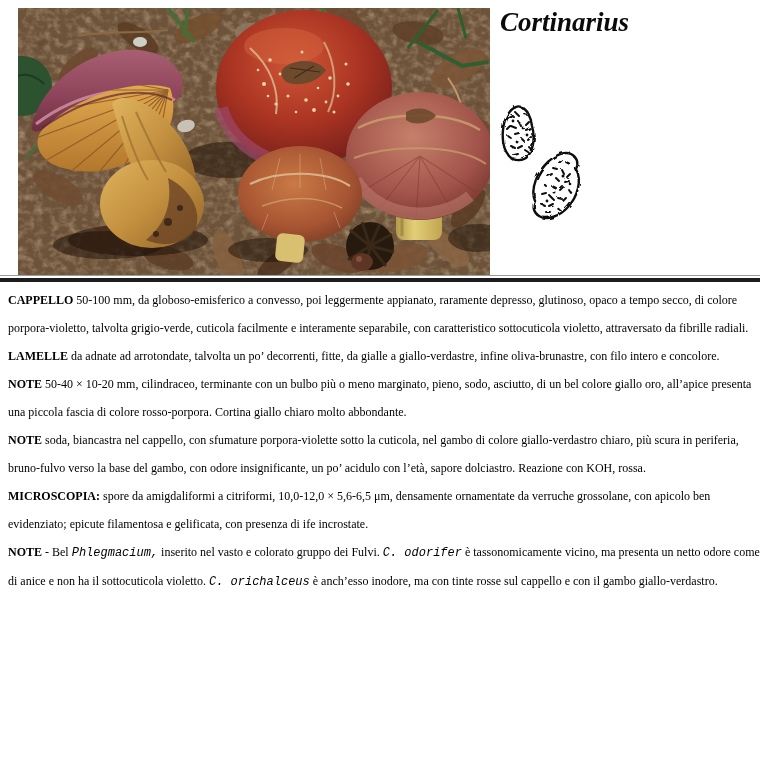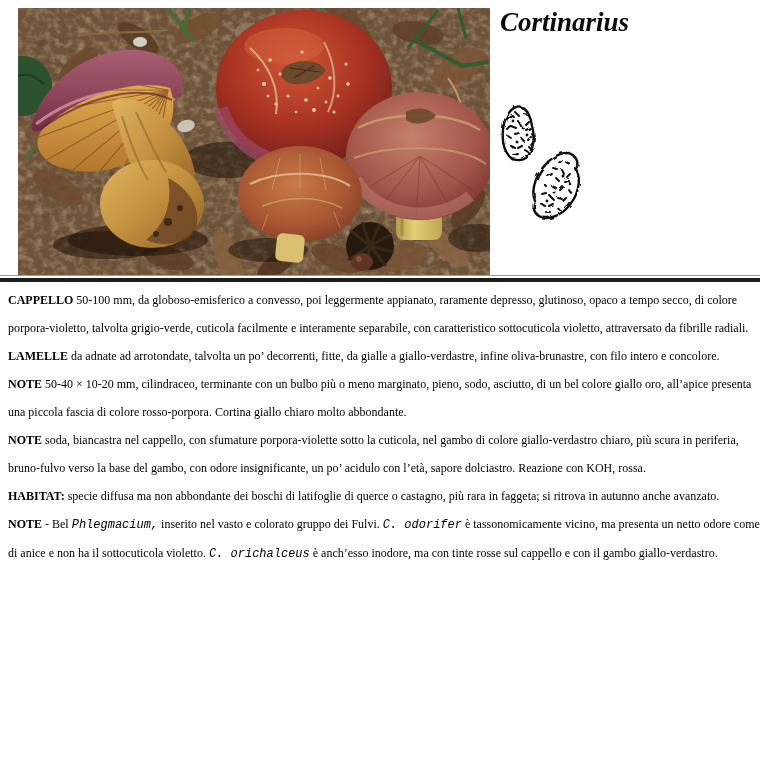--- a/index.html
+++ b/index.html
@@ -245,17 +245,17 @@
 
   <div class="divider">
     <div class="divider-dark"></div>
   </div>
 
   <div class="text">
     <p><b>CAPPELLO</b><span> 50-100 mm, da globoso-emisferico a convesso, poi leggermente appianato, raramente depresso, glutinoso, opaco a tempo secco, di colore porpora-violetto, talvolta grigio-verde, cuticola facilmente e interamente separabile, con caratteristico sottocuticola violetto, attraversato da fibrille radiali.</span></p>
     <p><b>LAMELLE</b><span> da adnate ad arrotondate, talvolta un po’ decorrenti, fitte, da gialle a giallo-verdastre, infine oliva-brunastre, con filo intero e concolore.</span></p>
     <p><b>NOTE</b><span> 50-40 × 10-20 mm, cilindraceo, terminante con un bulbo più o meno marginato, pieno, sodo, asciutto, di un bel colore giallo oro, all’apice presenta una piccola fascia di colore rosso-porpora. Cortina giallo chiaro molto abbondante.</span></p>
     <p><b>NOTE</b><span> soda, biancastra nel cappello, con sfumature porpora-violette sotto la cuticola, nel gambo di colore giallo-verdastro chiaro, più scura in periferia, bruno-fulvo verso la base del gambo, con odore insignificante, un po’ acidulo con l’età, sapore dolciastro. Reazione con KOH, rossa.</span></p>
-    <p><b>HABITAT:</b><span> specie diffusa ma non abbondante dei boschi di latifoglie di querce o castagno, più rara in faggeta; si ritrova in autunno anche avanzato.</span></p>
+    <p><b>MICROSCOPIA:</b><span> spore da amigdaliformi a citriformi, 10,0-12,0 × 5,6-6,5 μm, densamente ornamentate da verruche grossolane, con apicolo ben evidenziato; epicute filamentosa e gelificata, con presenza di ife incrostate.</span></p>
     <p><b>NOTE</b><span> - Bel </span><span class="it">Phlegmacium,</span><span> inserito nel vasto e colorato gruppo dei Fulvi. </span><span class="it">C. odorifer</span><span> è tassonomicamente vicino, ma presenta un netto odore come di anice e non ha il sottocuticola violetto. </span><span class="it">C. orichalceus</span><span> è anch’esso inodore, ma con tinte rosse sul cappello e con il gambo giallo-verdastro.</span></p>
   </div>
 
 </div>
 
 </body></html>

